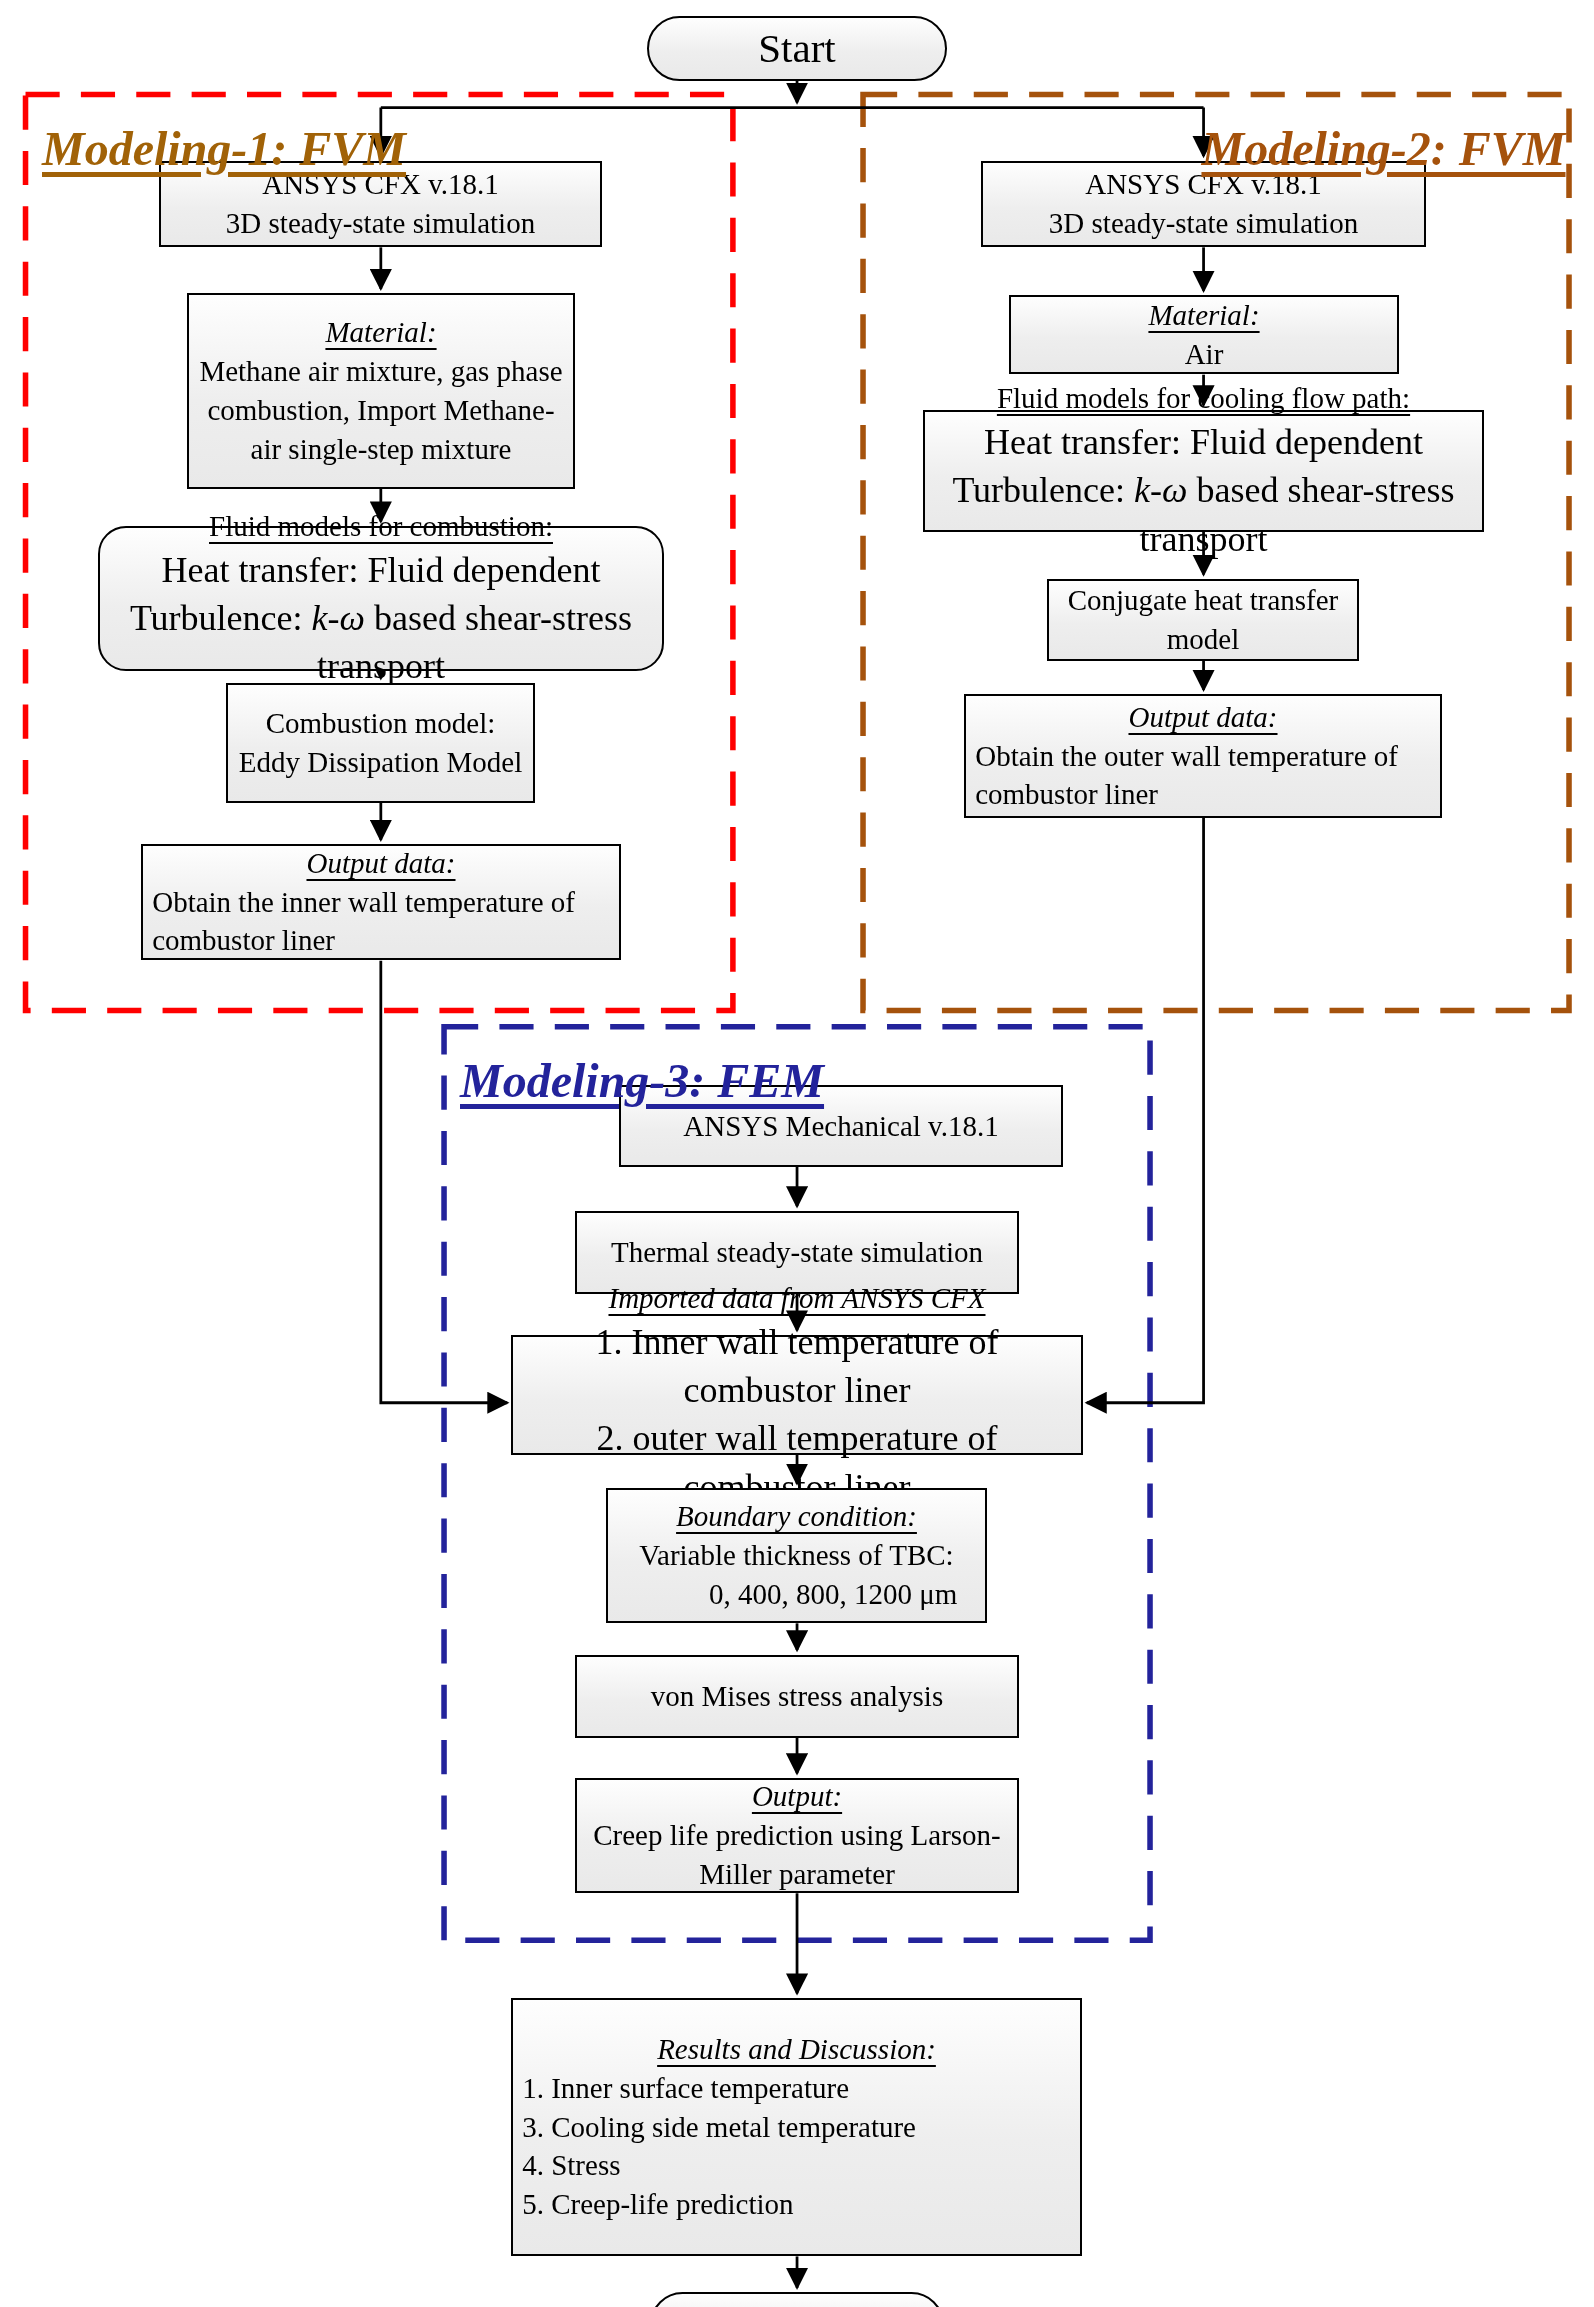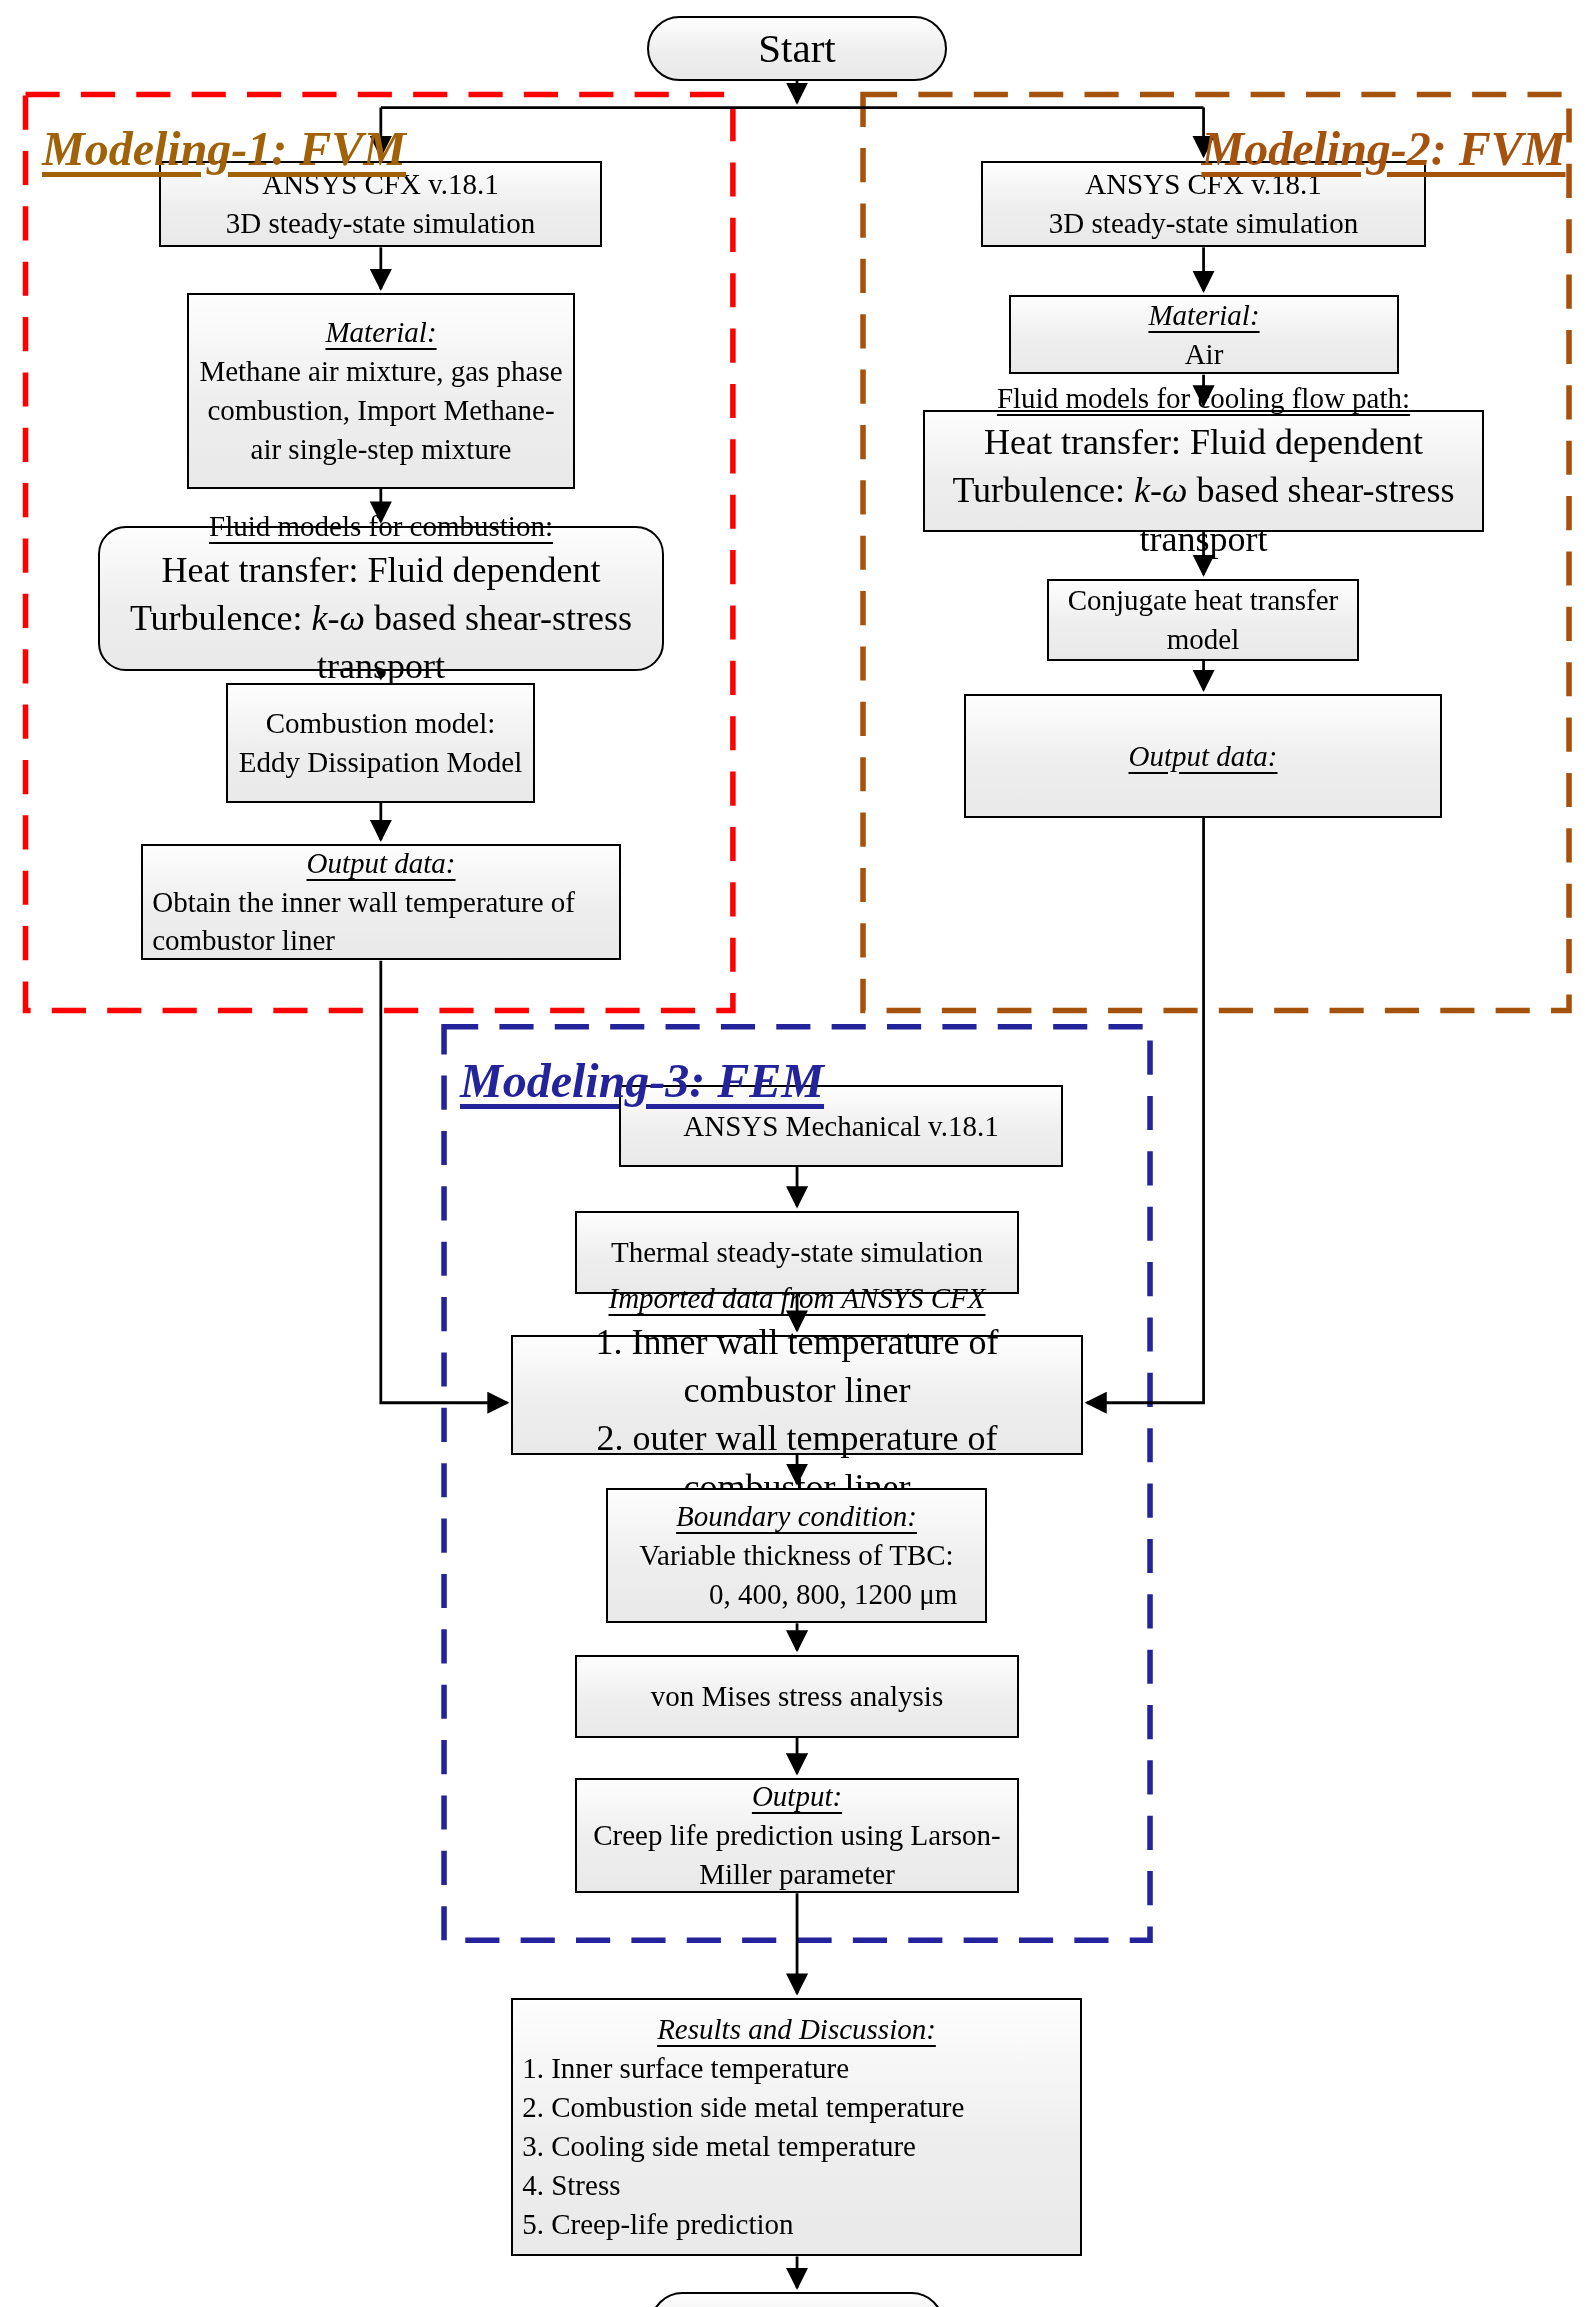--- a/index.html
+++ b/index.html
@@ -131,20 +131,21 @@
     <span class="body-left tight">Heat transfer: Fluid dependent</span>
     <span class="body-left tight"><span>Turbulence: </span><span class="kw">k-ω</span><span> based shear-stress transport</span></span>
   </div>
 
   <div class="node" style="left:1047px;top:579px;width:312px;height:82px;">
     <span>Conjugate heat transfer model</span>
   </div>
 
   <div class="node" style="left:964px;top:694px;width:478px;height:124px;">
     <span class="title">Output data:</span>
+    <span class="body-left">Obtain the outer wall temperature of combustor liner</span>
   </div>
 
   <div class="node" style="left:575px;top:1085px;width:444px;height:82px;margin-left:44px;">
     <span>ANSYS Mechanical v.18.1</span>
   </div>
 
   <div class="node" style="left:575px;top:1211px;width:444px;height:83px;">
     <span>Thermal steady-state simulation</span>
   </div>
 
@@ -165,21 +166,20 @@
     <span>Creep life prediction using Larson-Miller parameter</span>
   </div>
 
   <div class="node" style="left:575px;top:1655px;width:444px;height:83px;">
     <span>von Mises stress analysis</span>
   </div>
 
   <div class="node" style="left:511px;top:1998px;width:571px;height:258px;">
     <span class="title">Results and Discussion:</span>
     <span class="body-left">1. Inner surface temperature</span>
-    <span class="body-left">2. Combustion side metal temperature</span>
     <span class="body-left">3. Cooling side metal temperature</span>
     <span class="body-left">4. Stress</span>
     <span class="body-left">5. Creep-life prediction</span>
   </div>
 
   <div class="node terminal" style="left:650px;top:2292px;width:294px;height:65px;">
     <span>End</span>
   </div>
 
 </div>

